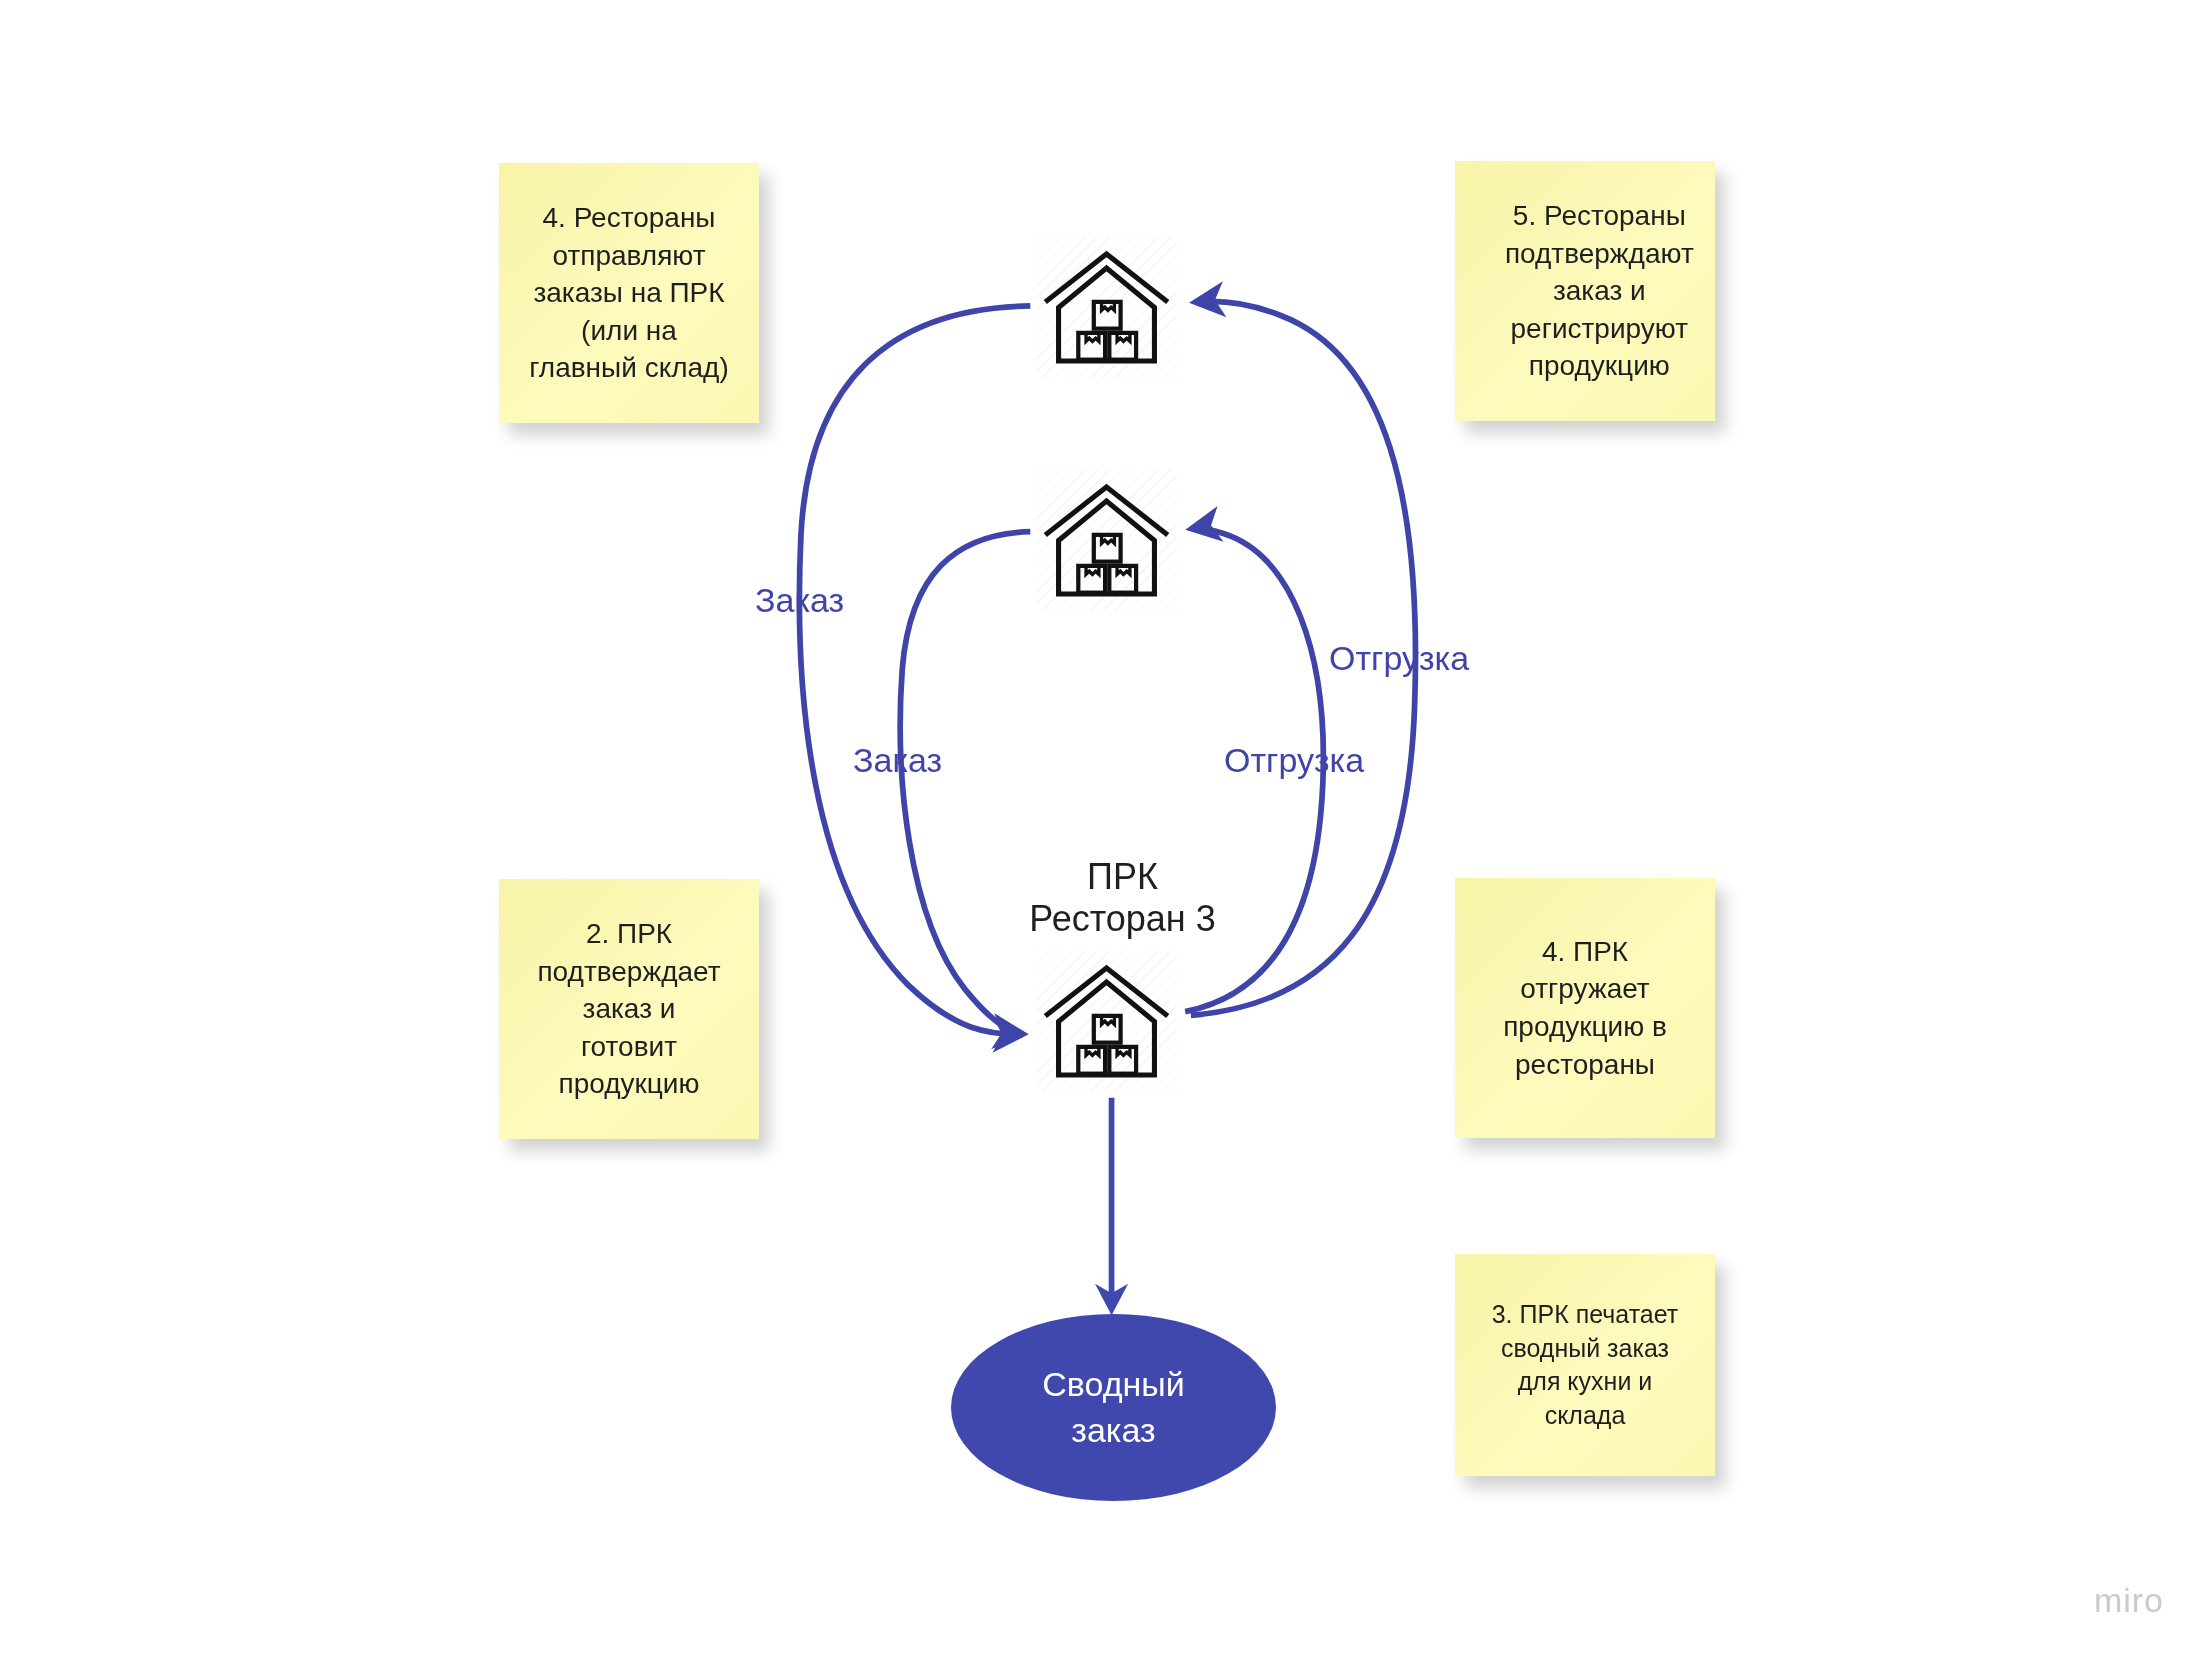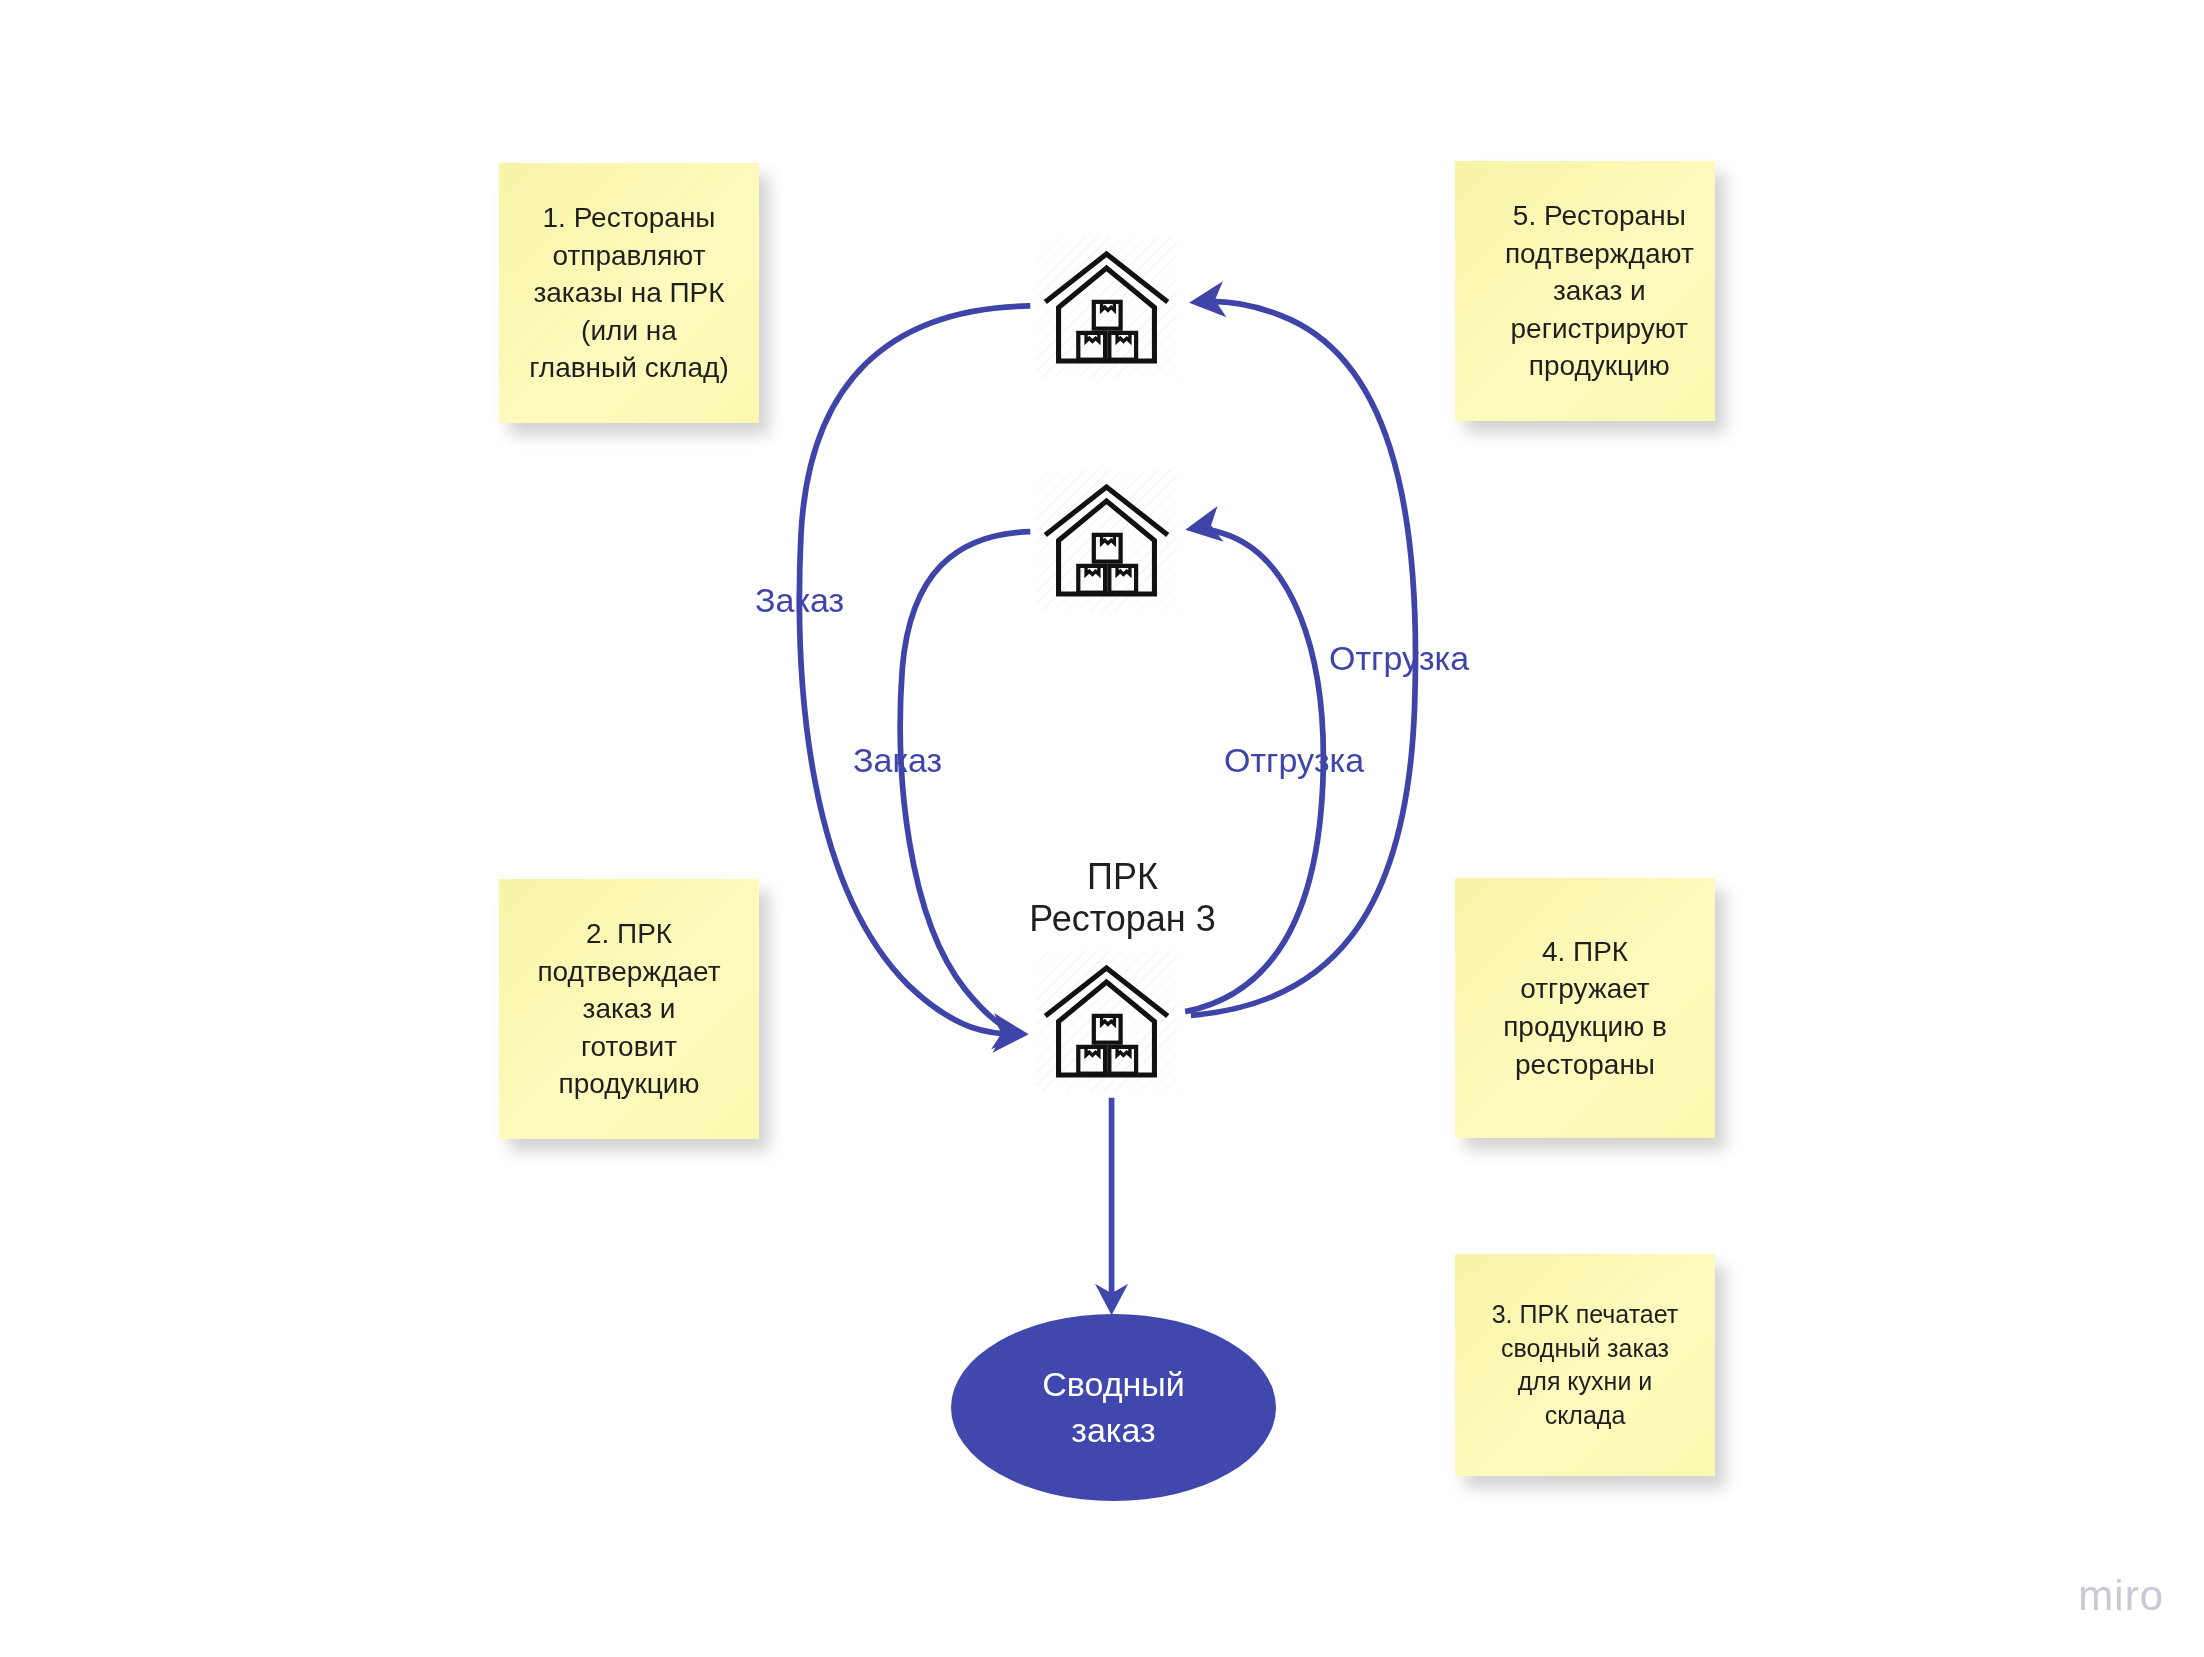--- a/index.html
+++ b/index.html
@@ -112,21 +112,21 @@
     line-height: 1.34;
     white-space: pre-line;
   }
 
   
   #watermark {
     position: absolute;
     right: 40px;
     bottom: 38px;
     color: #c9c9d4;
-    font-size: 42px;
+    font-size: 34px;
     letter-spacing: 1px;
   }
 </style>
 </head>
 <body>
 
 <div id="board">
 
   <svg id="arrows" viewBox="0 0 2306 1734" preserveAspectRatio="none">
     <defs>
@@ -150,21 +150,21 @@
              C 1488,520 1450,372 1340,330
              C 1300,314 1270,314 1250,316" fill="none" stroke="#3f45a8" stroke-width="6" marker-end="url(#arrowhead)"></path>
 
     <path d="M 1240,1058 C 1330,1040 1378,960 1384,820
              C 1390,680 1350,580 1280,558
              C 1262,552 1252,552 1246,553" fill="none" stroke="#3f45a8" stroke-width="6" marker-end="url(#arrowhead)"></path>
 
     <path d="M 1163,1148 L 1163,1368" fill="none" stroke="#4148ad" stroke-width="6" marker-end="url(#arrowhead-straight)"></path>
   </svg>
 
-  <div class="sticky n1">1. Ресторaны
+  <div class="sticky n1">4. Ресторaны
 отправляют
 заказы на ПРК
 (или на
 главный склад)</div>
 
   <div class="sticky n2">2. ПРК
 подтверждает
 заказ  и
 готовит
 продукцию</div>

